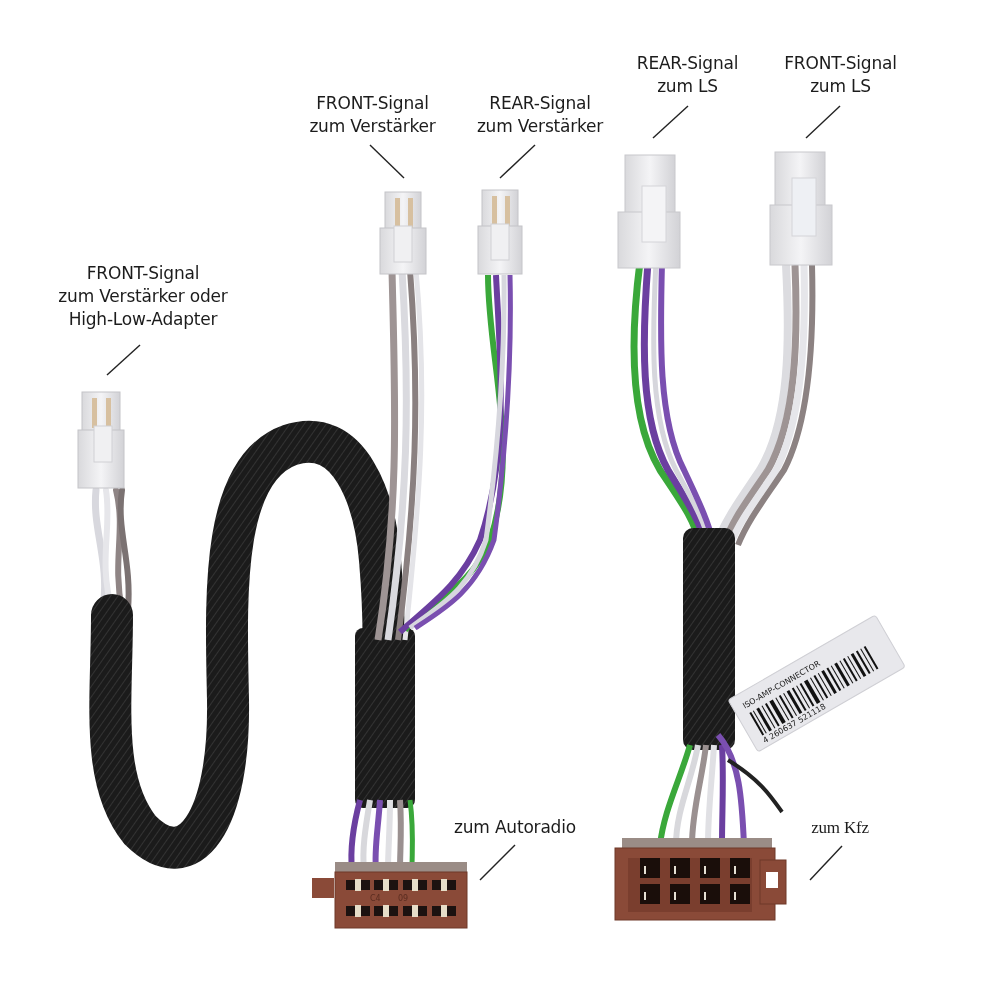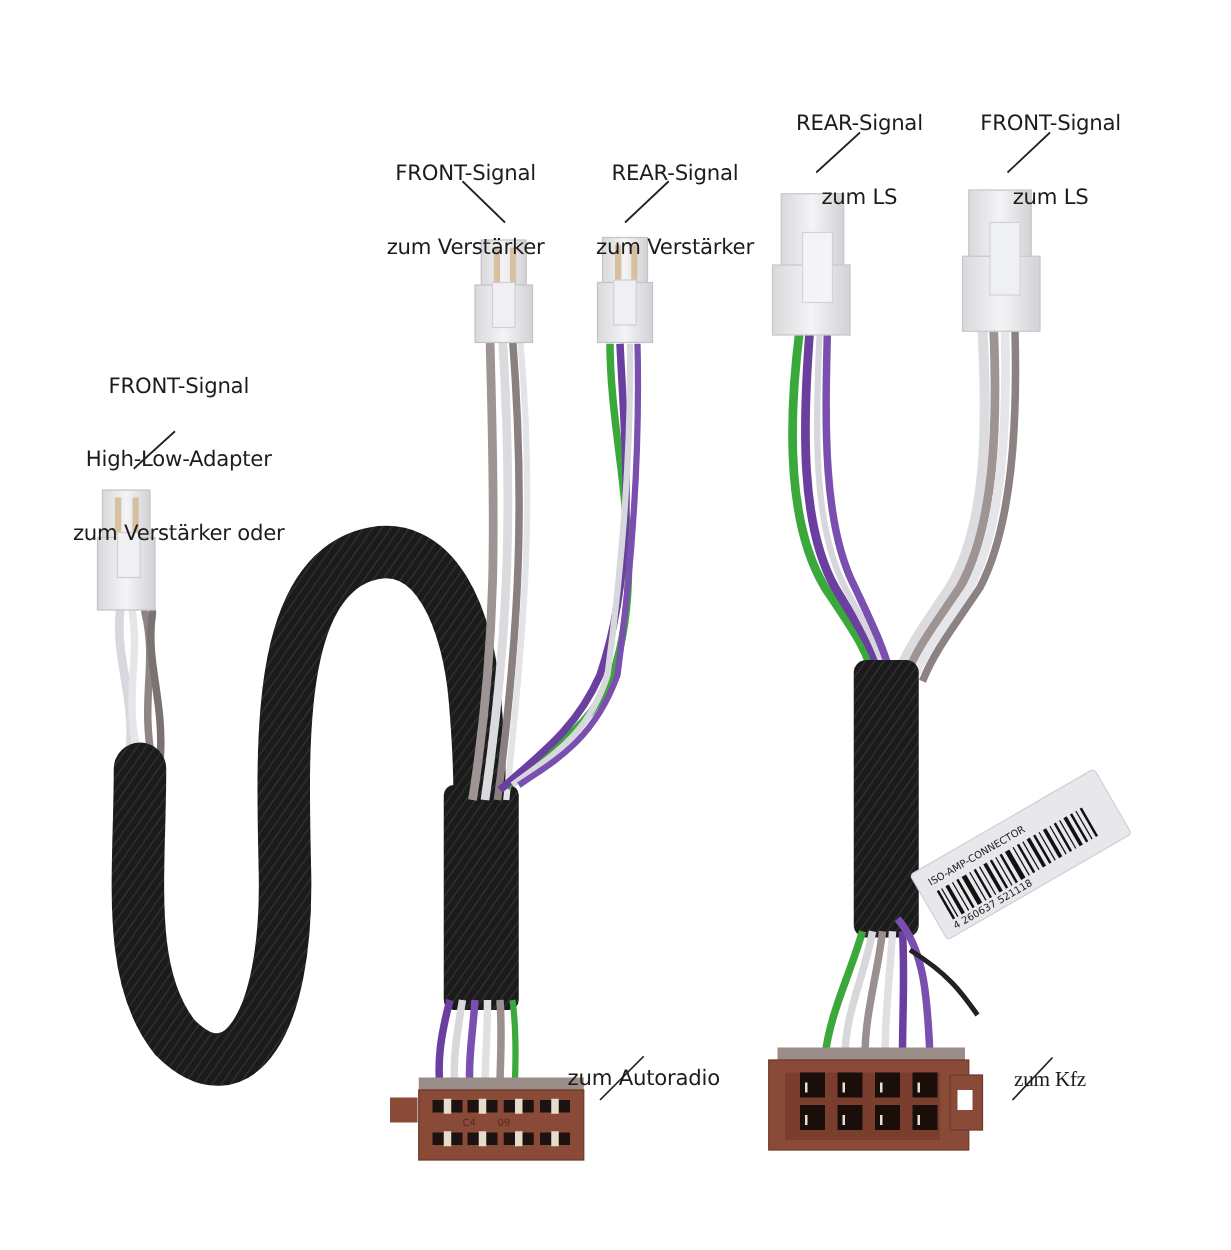--- a/index.html
+++ b/index.html
@@ -1,18 +1,18 @@
 <!DOCTYPE html>
 <html><head>
   <meta charset="utf-8">
   <style>
     html, body { margin: 0; padding: 0; background: #ffffff; }
     body { width: 985px; height: 1000px; position: relative; overflow: hidden; font-family: "DejaVu Sans", sans-serif; }
     .label { position: absolute; color: #1c1c1c; font-size: 17px; line-height: 23px; text-align: center; white-space: nowrap; letter-spacing: -0.2px; }
-    .label span { display: block; margin-top: 36px; }
+    .label span { display: block; }
     svg.scene { position: absolute; left: 0; top: 0; }
     .leader { stroke: #222; stroke-width: 1.4; }
     .tag-text { font-family: "DejaVu Sans", sans-serif; font-size: 8px; fill: #222; }
   </style>
 </head>
 <body>
 
 <svg class="scene" width="985" height="1000" viewBox="0 0 985 1000">
   <defs>
     <pattern id="weave" width="6" height="6" patternUnits="userSpaceOnUse" patternTransform="rotate(35)">
@@ -218,22 +218,22 @@
   <line class="leader" x1="370" y1="145" x2="404" y2="178"></line>
   <line class="leader" x1="535" y1="145" x2="500" y2="178"></line>
   <line class="leader" x1="688" y1="106" x2="653" y2="138"></line>
   <line class="leader" x1="840" y1="106" x2="806" y2="138"></line>
   <line class="leader" x1="515" y1="845" x2="480" y2="880"></line>
   <line class="leader" x1="842" y1="846" x2="810" y2="880"></line>
 </svg>
 
 <div class="label" style="left:48px; top:262px; width:190px;">
   <span>FRONT-Signal</span>
+  <span>zum Verstärker oder</span>
   <span>High-Low-Adapter</span>
-  <span>zum Verstärker oder</span>
 </div>
 
 <div class="label" style="left:295px; top:92px; width:155px;">
   <span>FRONT-Signal</span>
   <span>zum Verstärker</span>
 </div>
 
 <div class="label" style="left:465px; top:92px; width:150px;">
   <span>REAR-Signal</span>
   <span>zum Verstärker</span>

